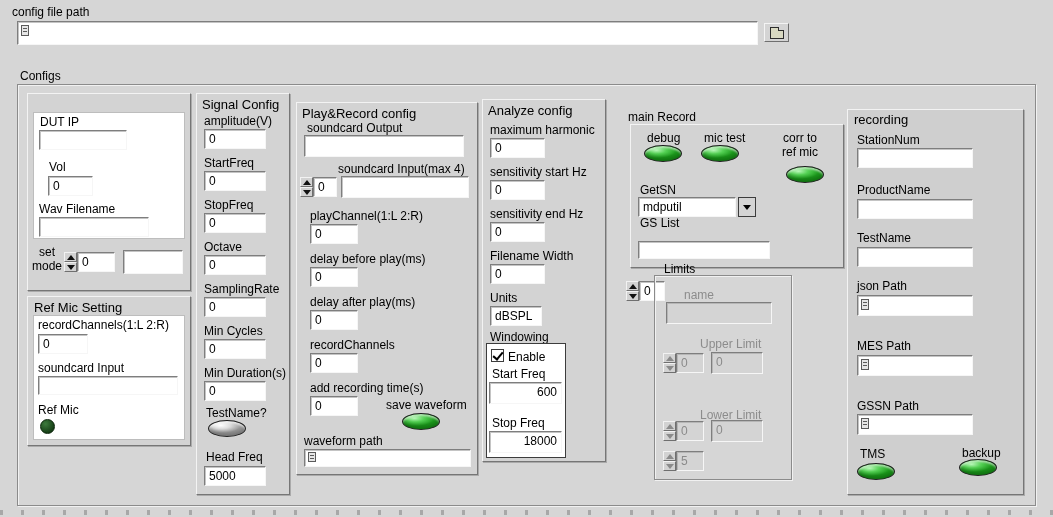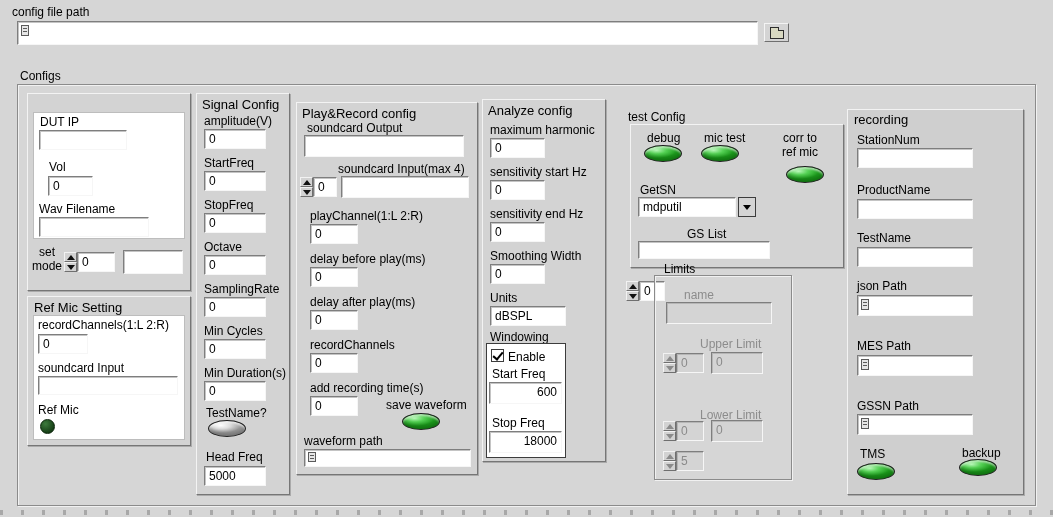--- a/index.html
+++ b/index.html
@@ -176,48 +176,48 @@
 </div>
 
 <div class="panel" style="left:482px; top:99px; width:124px; height:363px;"></div>
 <div class="title" style="left:488px; top:103px;">Analyze config</div>
 <div class="lbl" style="left:490px; top:123px;">maximum harmonic</div>
 <div class="inp" style="left:490px; top:138px; width:55px; height:20px;">0</div>
 <div class="lbl" style="left:490px; top:165px;">sensitivity start Hz</div>
 <div class="inp" style="left:490px; top:180px; width:55px; height:20px;">0</div>
 <div class="lbl" style="left:490px; top:207px;">sensitivity end Hz</div>
 <div class="inp" style="left:490px; top:222px; width:55px; height:20px;">0</div>
-<div class="lbl" style="left:490px; top:249px;">Smoothing Width</div>
+<div class="lbl" style="left:490px; top:249px;">Filename Width</div>
 <div class="inp" style="left:490px; top:264px; width:55px; height:20px;">0</div>
 <div class="lbl" style="left:490px; top:291px;">Units</div>
-<div class="inp" style="left:490px; top:306px; width:76px; height:20px;">dBSPL</div>
+<div class="inp" style="left:490px; top:306px; width:52px; height:20px;">dBSPL</div>
 <div class="lbl" style="left:490px; top:330px;">Windowing</div>
 <div class="wbox dark" style="left:486px; top:343px; width:80px; height:115px;"></div>
 <div class="chk checked" style="left:491px; top:349px;"></div>
 <div class="lbl" style="left:508px; top:350px;">Enable</div>
 <div class="lbl" style="left:492px; top:367px;">Start Freq</div>
 <div class="inp right" style="left:489px; top:382px; width:73px; height:22px;">600</div>
 <div class="lbl" style="left:492px; top:416px;">Stop Freq</div>
 <div class="inp right" style="left:489px; top:431px; width:73px; height:22px;">18000</div>
 
-<div class="lbl" style="left:628px; top:110px;">test Config</div>
+<div class="lbl" style="left:628px; top:110px;">main Record</div>
 <div class="panel" style="left:630px; top:124px; width:214px; height:144px;"></div>
 <div class="lbl" style="left:647px; top:131px;">debug</div>
 <div class="oval on" style="left:644px; top:145px;"></div>
 <div class="lbl" style="left:704px; top:131px;">mic test</div>
 <div class="oval on" style="left:701px; top:145px;"></div>
 <div class="lbl pre" style="left:772px; top:131px; width:56px;">corr to
 ref mic</div>
 <div class="oval on" style="left:786px; top:166px;"></div>
 <div class="lbl" style="left:640px; top:183px;">GetSN</div>
 <div class="inp" style="left:638px; top:197px; width:98px; height:20px;">mdputil</div>
 <div class="btn" style="left:738px; top:197px; width:18px; height:20px; border:1px solid #3c3c3c;">
   <span class="caret"></span>
 </div>
-<div class="lbl" style="left:640px; top:227px;margin-left:47px;">GS List</div>
+<div class="lbl" style="left:640px; top:216px;">GS List</div>
 <div class="inp" style="left:638px; top:241px; width:132px; height:18px;"></div>
 
 <div class="lbl" style="left:664px; top:262px;">Limits</div>
 <div class="spin" style="left:626px; top:281px;">
   <div class="sb up"></div>
   <div class="sb dn"></div>
 </div>
 <div class="inp" style="left:639px; top:281px; width:26px; height:20px;">0</div>
 <div class="etched" style="left:654px; top:275px; width:138px; height:205px;"></div>
 <div class="lbl dis" style="left:667px; top:288px;margin-left:17px;">name</div>

